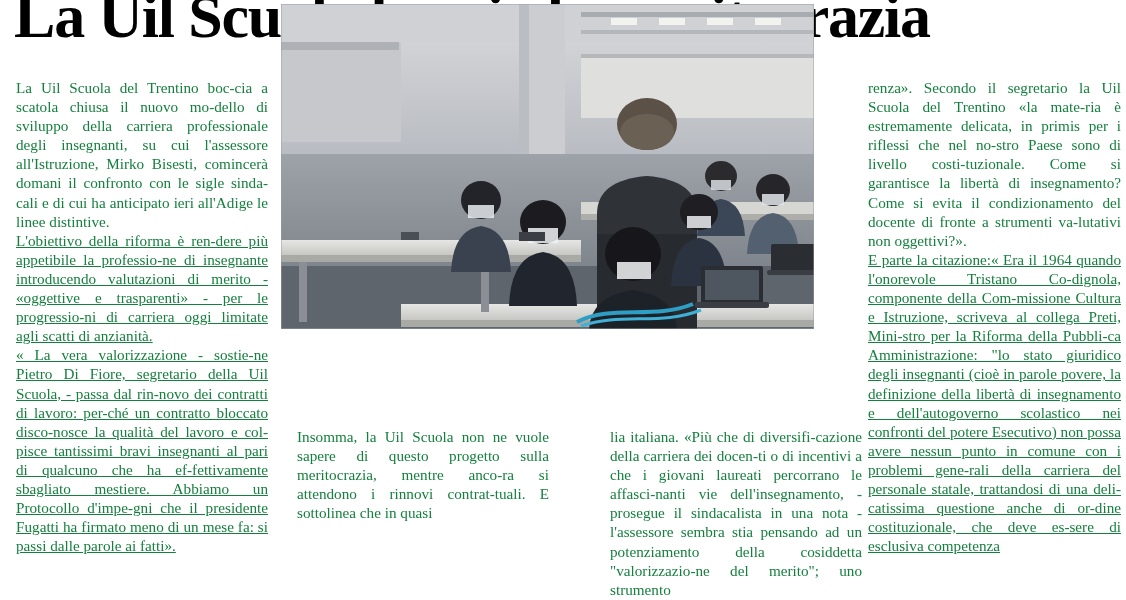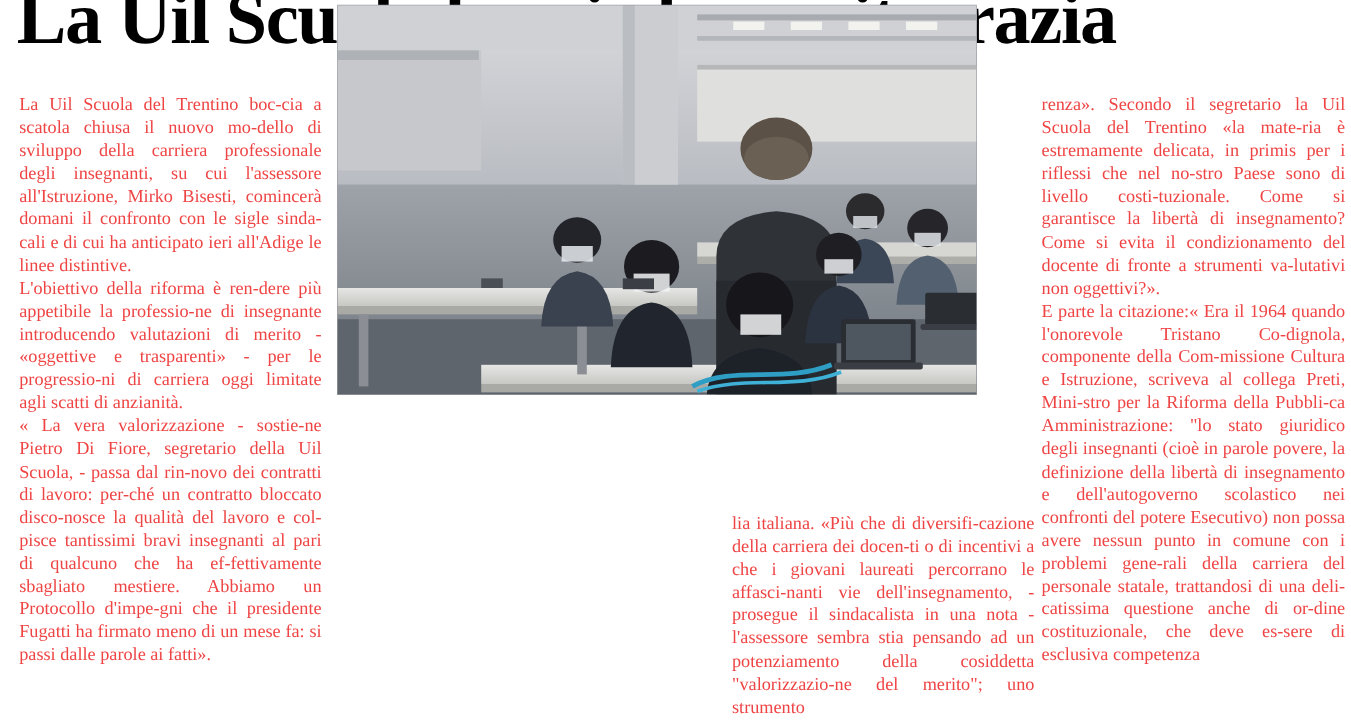--- a/index.html
+++ b/index.html
@@ -43,27 +43,28 @@
   }
   .col {
     position: absolute;
     top: 0;
     width: 252px;
     font-size: 15.2px;
     line-height: 19.1px;
     text-align: justify;
     text-justify: inter-word;
     hyphens: manual;
-    color: #ef4444;
+    color: #15803d;
   }
   .col p {
     margin: 0;
   }
   .col p + p {
     margin-top: 0px;
+    text-decoration: underline;
   }
   #col1 { left: 0px; }
   #col2 { left: 281px; top: 349px; width: 252px; }
   #col3 { left: 562px; top: 349px; width: 252px; margin-left: 32px; }
   #col4 { left: 852px; width: 253px; }
 
   .photo {
     position: absolute;
     left: 281px;
     top: 4px;
@@ -197,20 +198,21 @@
 
   <div class="columns">
 
     <div class="col" id="col1">
       <p>La Uil Scuola del Trentino boc-cia a scatola chiusa il nuovo mo-dello di sviluppo della carriera professionale degli insegnanti, su cui l'assessore all'Istruzione, Mirko Bisesti, comincerà domani il confronto con le sigle sinda-cali e di cui ha anticipato ieri all'Adige le linee distintive.</p>
       <p>L'obiettivo della riforma è ren-dere più appetibile la professio-ne di insegnante introducendo valutazioni di merito - «oggettive e trasparenti» - per le progressio-ni di carriera oggi limitate agli scatti di anzianità.</p>
       <p>« La vera valorizzazione - sostie-ne Pietro Di Fiore, segretario della Uil Scuola, - passa dal rin-novo dei contratti di lavoro: per-ché un contratto bloccato disco-nosce la qualità del lavoro e col-pisce tantissimi bravi insegnanti al pari di qualcuno che ha ef-fettivamente sbagliato mestiere. Abbiamo un Protocollo d'impe-gni che il presidente Fugatti ha firmato meno di un mese fa: si passi dalle parole ai fatti».</p>
     </div>
 
     <div class="col" id="col2">
+      <p>Insomma, la Uil Scuola non ne vuole sapere di questo progetto sulla meritocrazia, mentre anco-ra si attendono i rinnovi contrat-tuali. E sottolinea che in quasi</p>
     </div>
 
     <div class="col" id="col3">
       <p>lia italiana. «Più che di diversifi-cazione della carriera dei docen-ti o di incentivi a che i giovani laureati percorrano le affasci-nanti vie dell'insegnamento, - prosegue il sindacalista in una nota - l'assessore sembra stia pensando ad un potenziamento della cosiddetta "valorizzazio-ne del merito"; uno strumento</p>
     </div>
 
     <div class="col" id="col4">
       <p>renza». Secondo il segretario la Uil Scuola del Trentino «la mate-ria è estremamente delicata, in primis per i riflessi che nel no-stro Paese sono di livello costi-tuzionale. Come si garantisce la libertà di insegnamento? Come si evita il condizionamento del docente di fronte a strumenti va-lutativi non oggettivi?».</p>
       <p>E parte la citazione:« Era il 1964 quando l'onorevole Tristano Co-dignola, componente della Com-missione Cultura e Istruzione, scriveva al collega Preti, Mini-stro per la Riforma della Pubbli-ca Amministrazione: "lo stato giuridico degli insegnanti (cioè in parole povere, la definizione della libertà di insegnamento e dell'autogoverno scolastico nei confronti del potere Esecutivo) non possa avere nessun punto in comune con i problemi gene-rali della carriera del personale statale, trattandosi di una deli-catissima questione anche di or-dine costituzionale, che deve es-sere di esclusiva competenza</p>
     </div>

